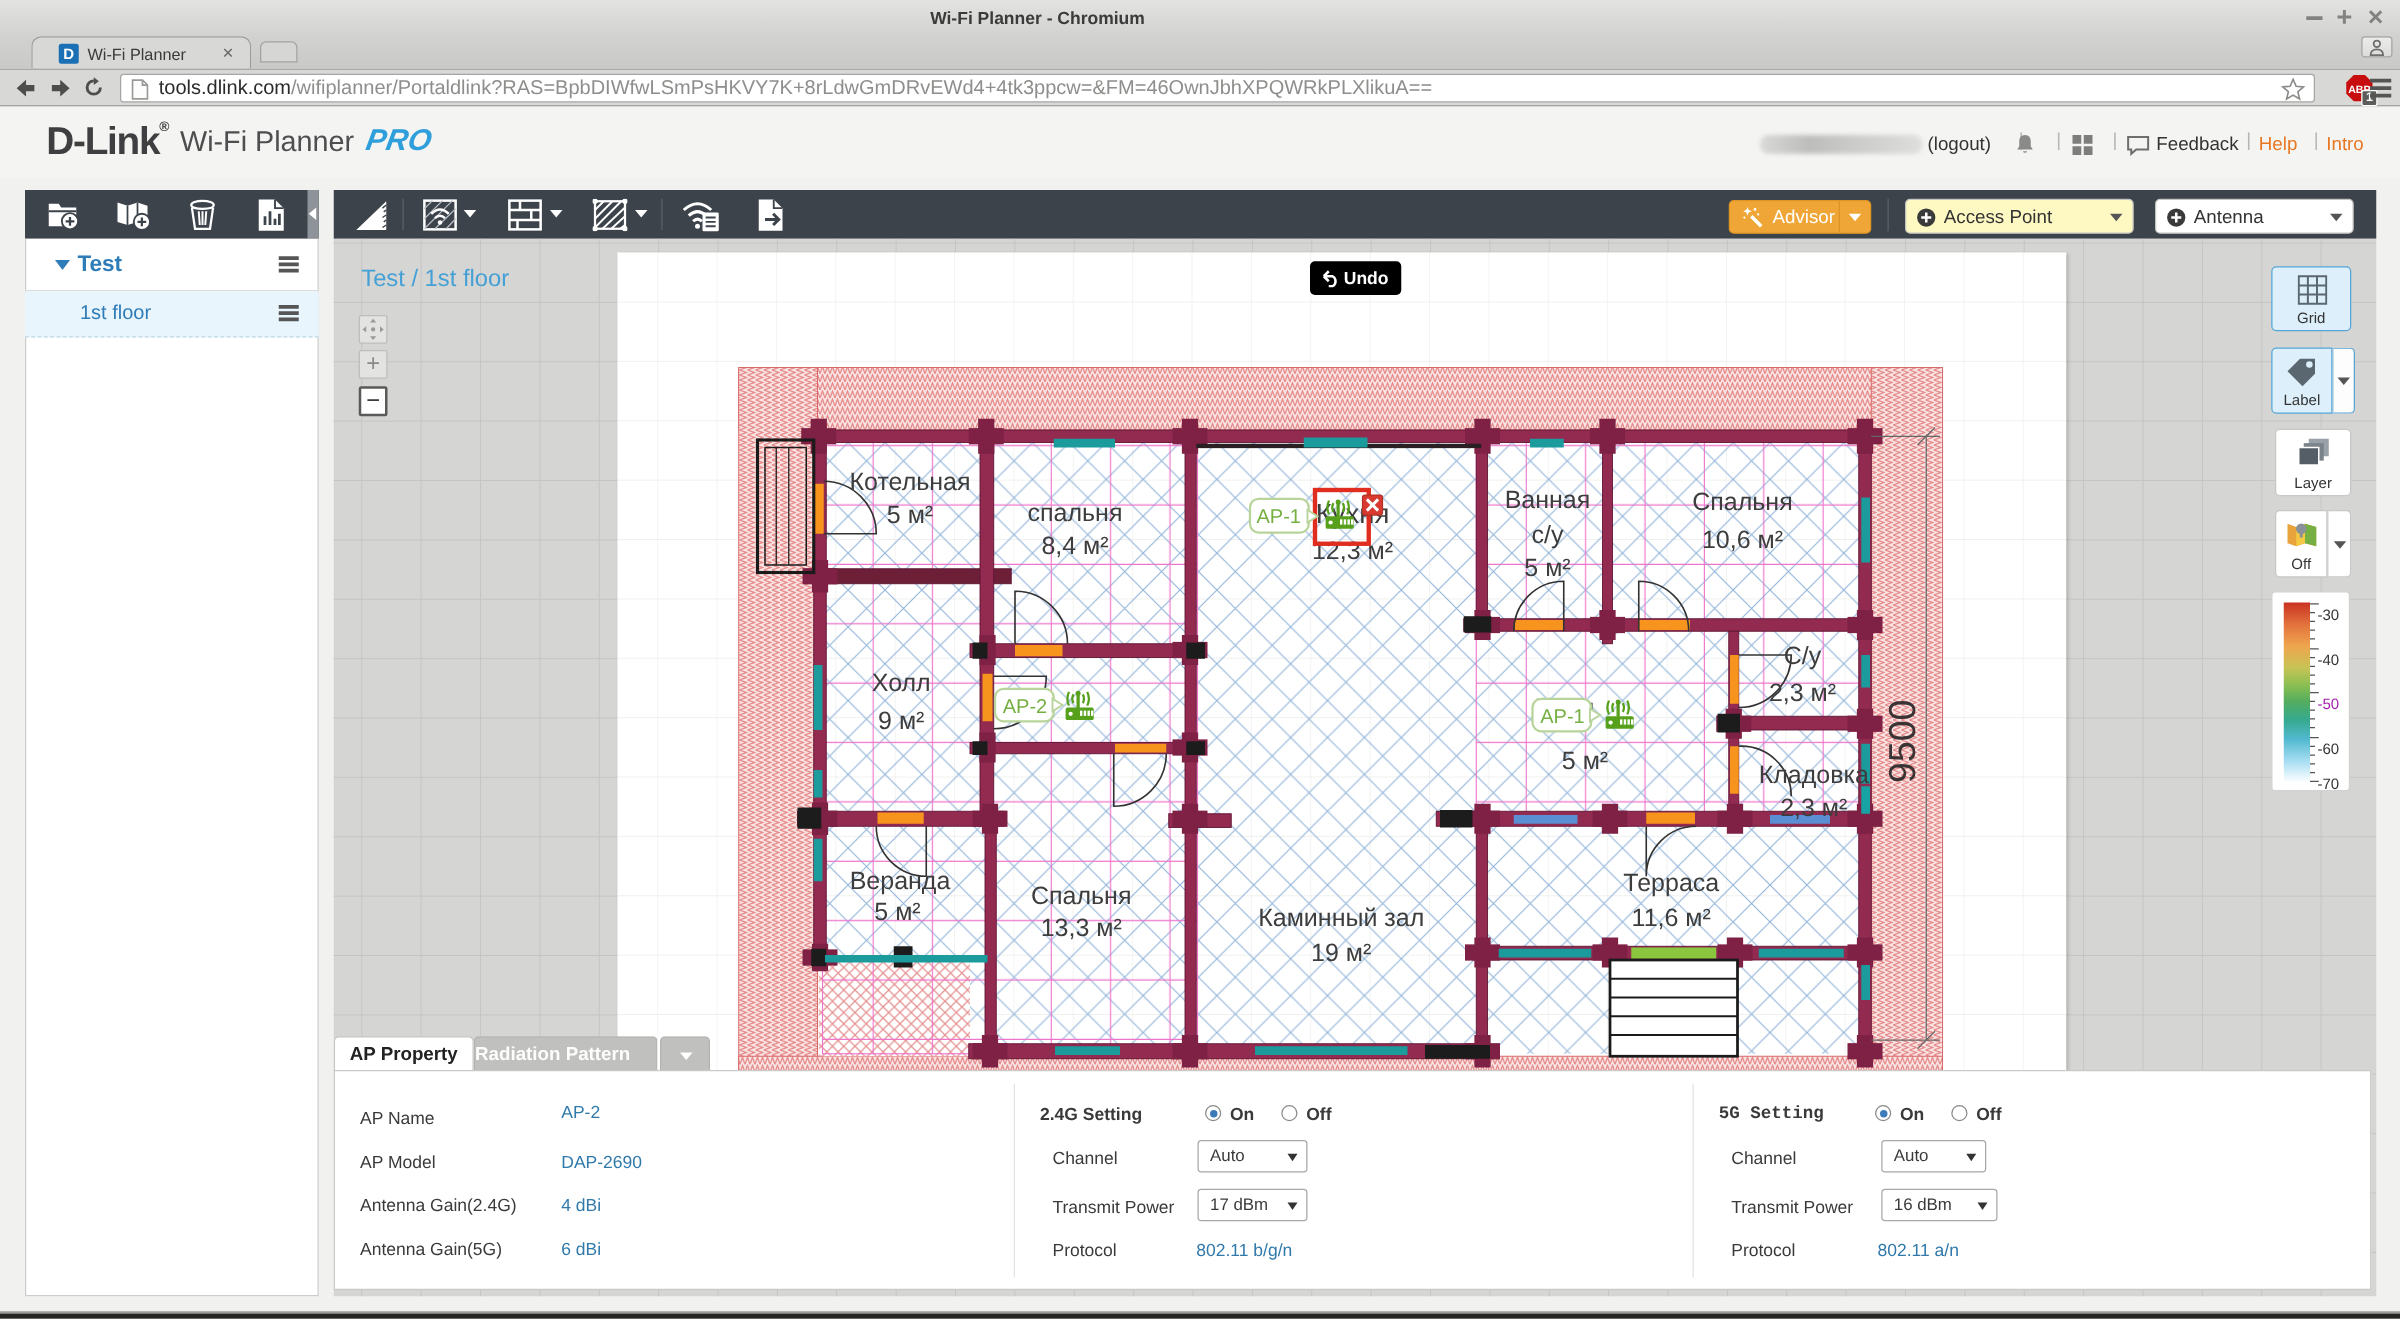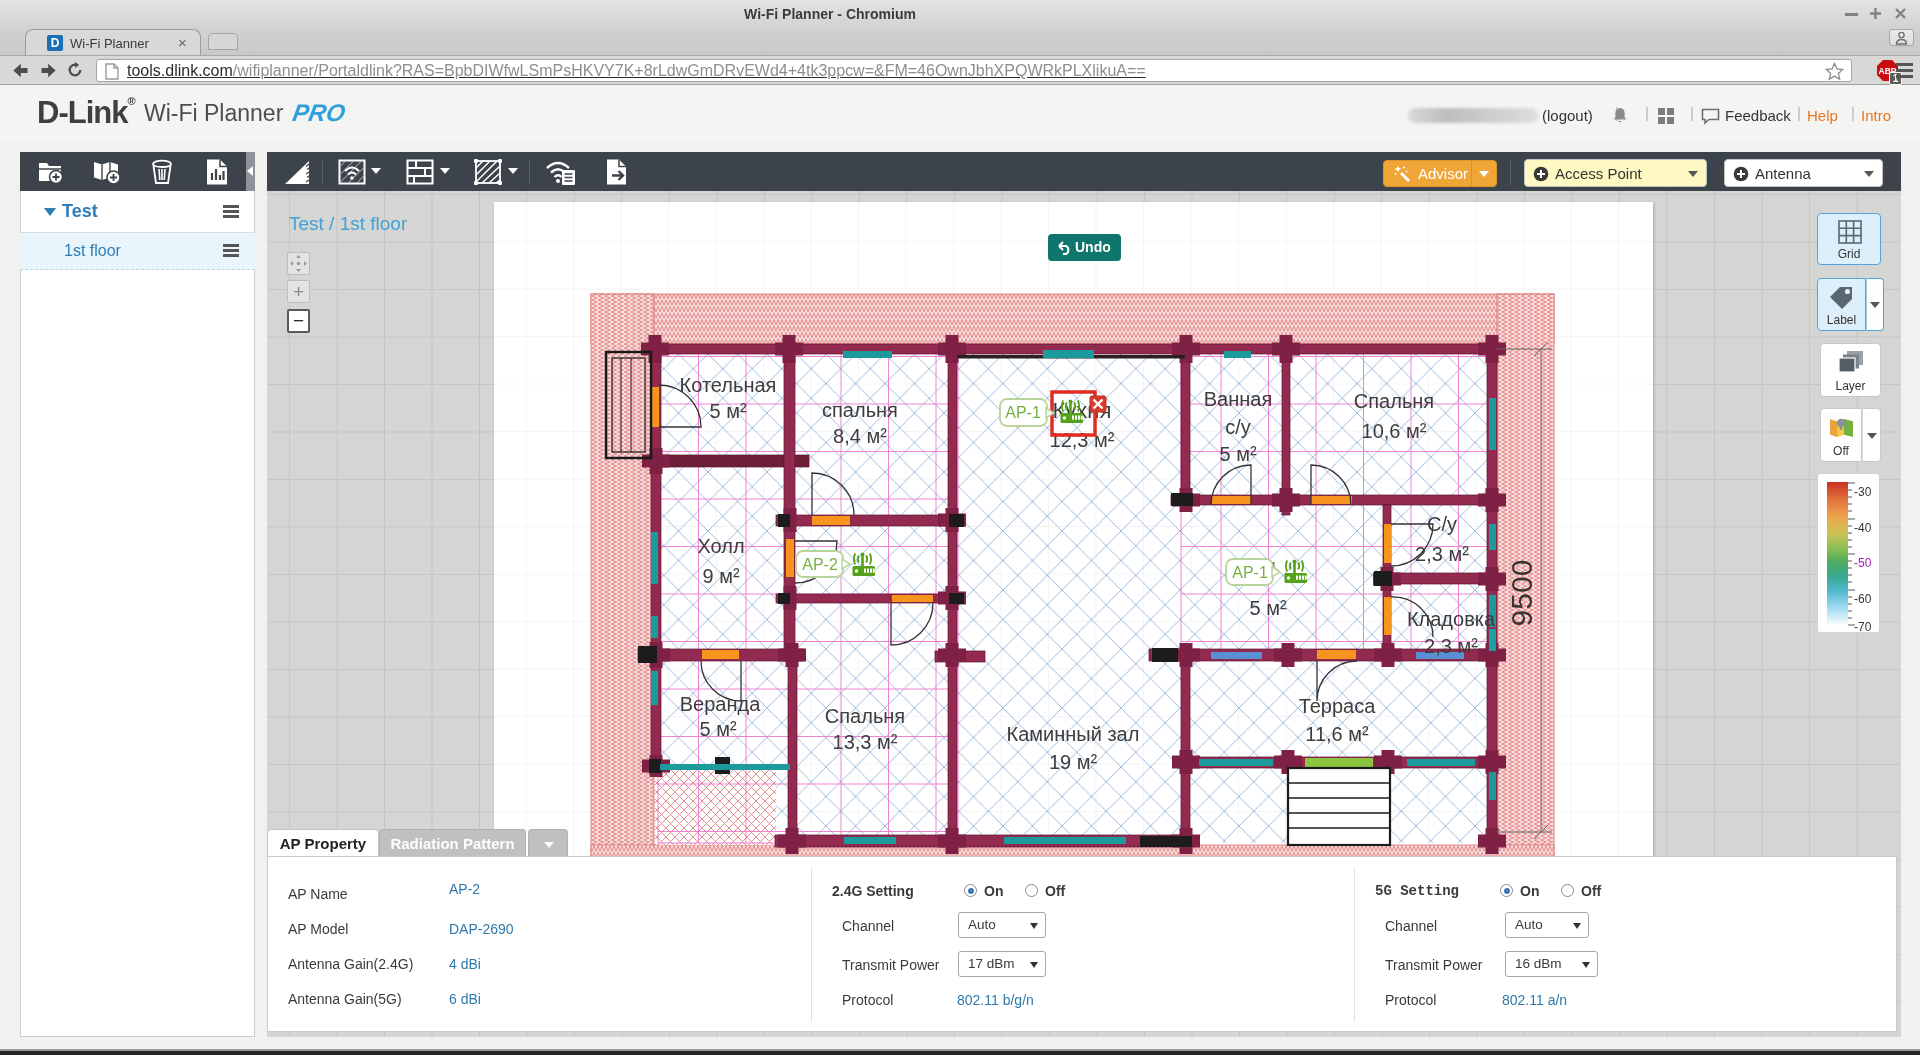--- a/index.html
+++ b/index.html
@@ -53,21 +53,21 @@
   <svg class="abs" style="left:66px;top:5px;" width="18" height="18" viewBox="0 0 22 22">
       <path d="M17.5 11 A6.5 6.5 0 1 1 11 4.5" fill="none" stroke="#4d4d4b" stroke-width="2.8"></path>
       <path d="M11 1 L11 8.5 L16 4.8 Z" fill="#4d4d4b"></path>
     </svg>
 
   <div class="abs" style="left:96px;top:3px;width:1756px;height:23px;background:#fff;border:1px solid #a5a5a3;border-radius:3px;">
     <svg class="abs" style="left:8px;top:3px;" width="14" height="17" viewBox="0 0 14 17">
         <path d="M1 1 L9 1 L13 5 L13 16 L1 16 Z" fill="#fdfdfd" stroke="#9a9a98" stroke-width="1.4"></path>
         <path d="M9 1 L9 5 L13 5" fill="none" stroke="#9a9a98" stroke-width="1.4"></path>
       </svg>
-    <div class="abs" style="left:30px;top:2px;font-size:16px;color:#2b2b2b;white-space:nowrap;text-decoration:underline;">tools.dlink.com<span style="color:#8e8e8c;">/wifiplanner/Portaldlink?RAS=BpbDIWfwLSmPsHKVY7K+8rLdwGmDRvEWd4+4tk3ppcw=&amp;FM=46OwnJbhXPQWRkPLXlikuA==</span></div>
+    <div class="abs" style="left:30px;top:2px;font-size:16px;color:#2b2b2b;white-space:nowrap;">tools.dlink.com<span style="color:#8e8e8c;">/wifiplanner/Portaldlink?RAS=BpbDIWfwLSmPsHKVY7K+8rLdwGmDRvEWd4+4tk3ppcw=&amp;FM=46OwnJbhXPQWRkPLXlikuA==</span></div>
 
     <svg class="abs" style="left:1728px;top:2px;" width="19" height="19" viewBox="0 0 19 19">
         <path d="M9.5 1.5 L11.9 7 L17.8 7.5 L13.3 11.4 L14.7 17.2 L9.5 14.1 L4.3 17.2 L5.7 11.4 L1.2 7.5 L7.1 7 Z" fill="none" stroke="#8a8a88" stroke-width="1.3"></path>
       </svg>
   </div>
 
   <div class="abs" style="left:1860px;top:3px;width:23px;height:23px;margin-left:16px;">
     <svg width="23" height="23" viewBox="0 0 23 23">
         <path d="M7 1 L16 1 L22 7 L22 16 L16 22 L7 22 L1 16 L1 7 Z" fill="#c70d0d"></path>
         <text x="11.5" y="15" font-size="8.5" font-weight="bold" fill="#fff" text-anchor="middle" font-family="Liberation Sans">ABP</text>
@@ -688,21 +688,21 @@
         <path d="M10.5 19 L8 16 L13 16 Z"></path>
         <path d="M2 10.5 L5 8 L5 13 Z"></path>
         <path d="M19 10.5 L16 13 L16 8 Z"></path>
         <circle cx="10.5" cy="10.5" r="1.7"></circle>
       </g>
     </svg>
 </div>
 <div class="abs" style="left:287px;top:280px;width:23px;height:23px;background:#e3e3e1;border:1px solid #bdbdbb;border-radius:2px;color:#8a8a88;font-size:19px;text-align:center;line-height:21px;">+</div>
 <div class="abs" style="left:287px;top:309px;width:23px;height:24px;background:#fff;border:2px solid #5a5a58;border-radius:2px;color:#333;font-size:19px;text-align:center;line-height:19px;">−</div>
 
-<div class="abs" style="left:1048px;top:209px;width:73px;height:27px;background:#0f766e;border-radius:4px;margin-top:25px;">
+<div class="abs" style="left:1048px;top:209px;width:73px;height:27px;background:#000000;border-radius:4px;">
   <svg class="abs" style="left:8px;top:6px;" width="16" height="15" viewBox="0 0 16 15">
       <path d="M3 6 L7 2 M3 6 L7 10 M3 6 L10 6 A4.5 4.5 0 0 1 10 14 L7 14" fill="none" stroke="#fff" stroke-width="2"></path>
     </svg>
   <div class="abs" style="left:27px;top:5px;font-size:14px;font-weight:bold;color:#fff;">Undo</div>
 </div>
 
 <div class="abs" style="left:1817px;top:213px;width:64px;height:52px;background:#ddeffa;border:1px solid #55a5d9;border-radius:4px;">
   <svg class="abs" style="left:20px;top:6px;" width="24" height="24" viewBox="0 0 24 24">
       <rect x="1" y="1" width="22" height="22" fill="none" stroke="#5b6770" stroke-width="1.6"></rect>
       <path d="M8.3 1 L8.3 23 M15.6 1 L15.6 23 M1 8.3 L23 8.3 M1 15.6 L23 15.6" stroke="#5b6770" stroke-width="1.6"></path>
@@ -772,21 +772,21 @@
       </g>
   </svg>
   <div class="abs" style="left:36px;top:11px;font-size:12px;color:#333;">-30</div>
   <div class="abs" style="left:36px;top:47px;font-size:12px;color:#333;">-40</div>
   <div class="abs" style="left:36px;top:82px;font-size:12px;color:#a21caf;">-50</div>
   <div class="abs" style="left:36px;top:118px;font-size:12px;color:#333;">-60</div>
   <div class="abs" style="left:36px;top:146px;font-size:12px;color:#333;">-70</div>
 </div>
 
 <div class="abs" style="left:267px;top:829px;width:112px;height:28px;background:#fff;border:1px solid #c5c5c3;border-bottom:none;border-radius:4px 4px 0 0;font-size:15px;font-weight:bold;color:#222;text-align:center;line-height:28px;">AP Property</div>
-<div class="abs" style="left:379px;top:829px;width:147px;height:28px;background:#c0c0be;border:1px solid #b2b2b0;border-bottom:none;border-radius:4px 4px 0 0;font-size:15px;font-weight:bold;color:#fdfdfd;text-align:center;line-height:28px;">Radiation Pattern</div>
+<div class="abs" style="left:379px;top:829px;width:147px;height:28px;background:#c0c0be;border:1px solid #b2b2b0;border-bottom:none;border-radius:4px 4px 0 0;font-size:15px;font-weight:bold;color:#fdfdfd;text-align:left;line-height:28px;">Radiation Pattern</div>
 <div class="abs" style="left:528px;top:829px;width:40px;height:28px;background:#c0c0be;border:1px solid #b2b2b0;border-bottom:none;border-radius:4px 4px 0 0;">
   <div class="abs" style="left:15px;top:12px;width:0;height:0;border-left:5px solid transparent;border-right:5px solid transparent;border-top:6px solid #fff;"></div>
 </div>
 
 <div class="abs" style="left:267px;top:856px;width:1630px;height:176px;background:#fff;border:1px solid #c9c9c7;font-size:14px;color:#3a3a3a;">
   <div class="abs" style="left:543px;top:10px;width:1px;height:155px;background:#e2e2e0;"></div>
   <div class="abs" style="left:1086px;top:10px;width:1px;height:155px;background:#e2e2e0;"></div>
 
   <div class="abs" style="left:20px;top:29px;">AP Name</div>
   <div class="abs" style="left:181px;top:24px;color:#3079ab;">AP-2</div>

